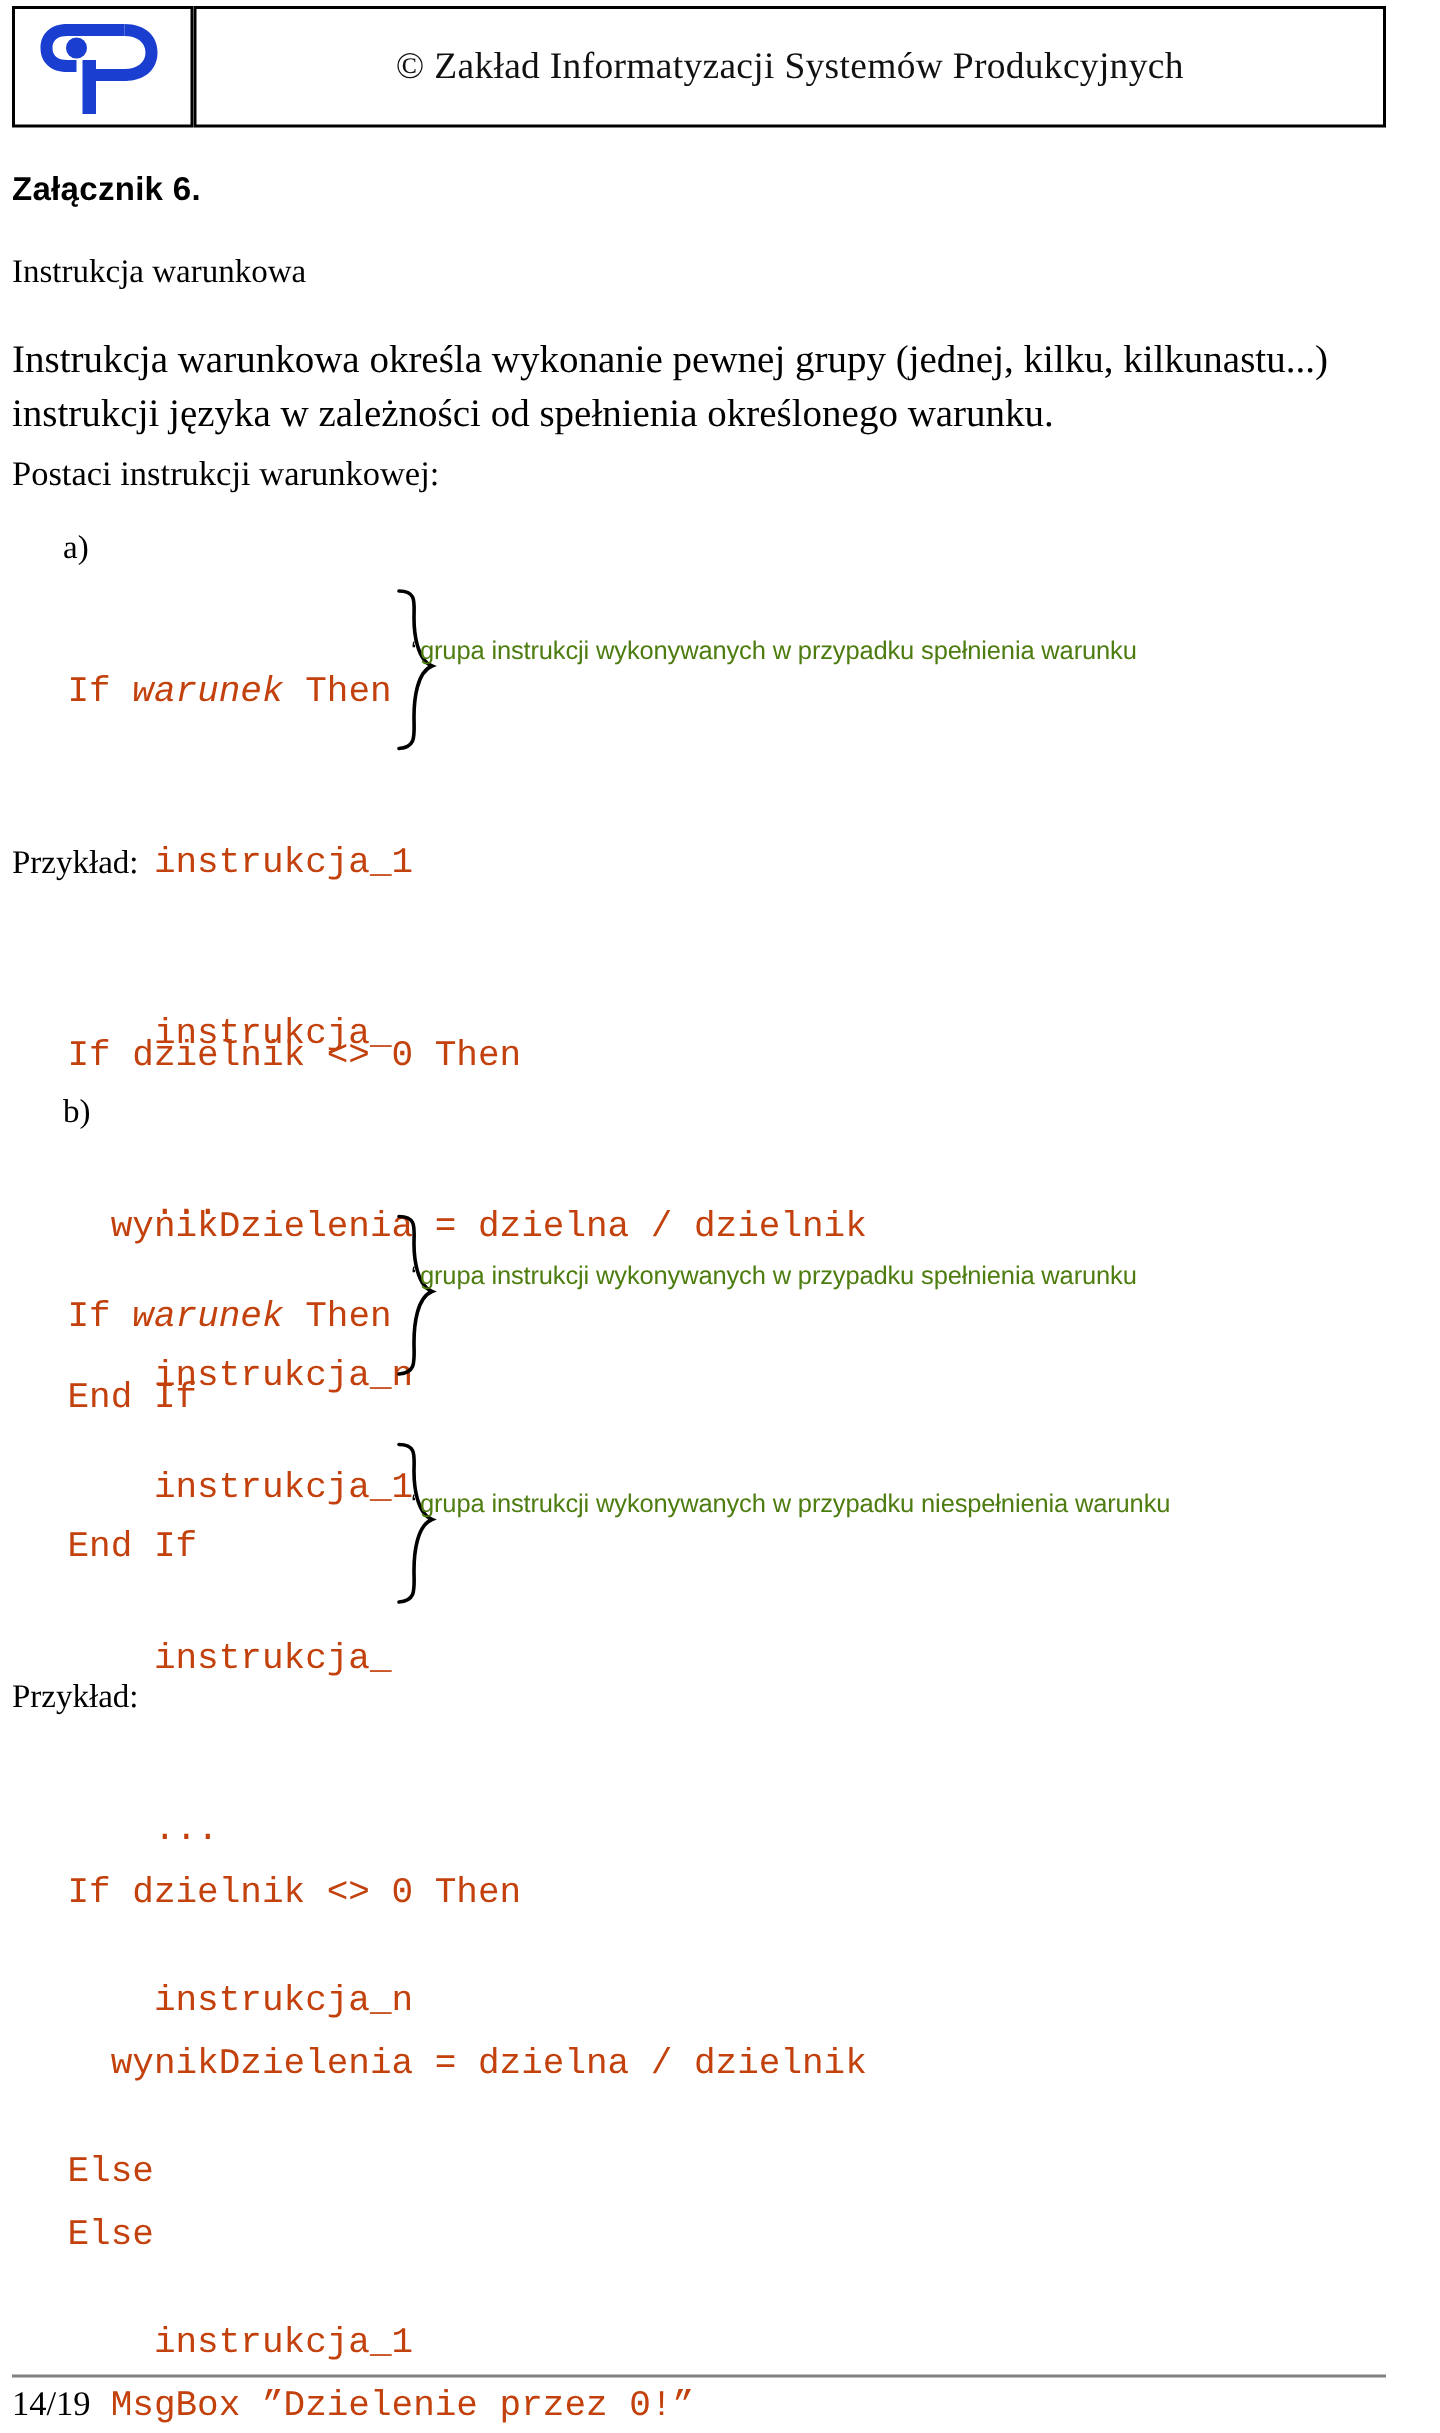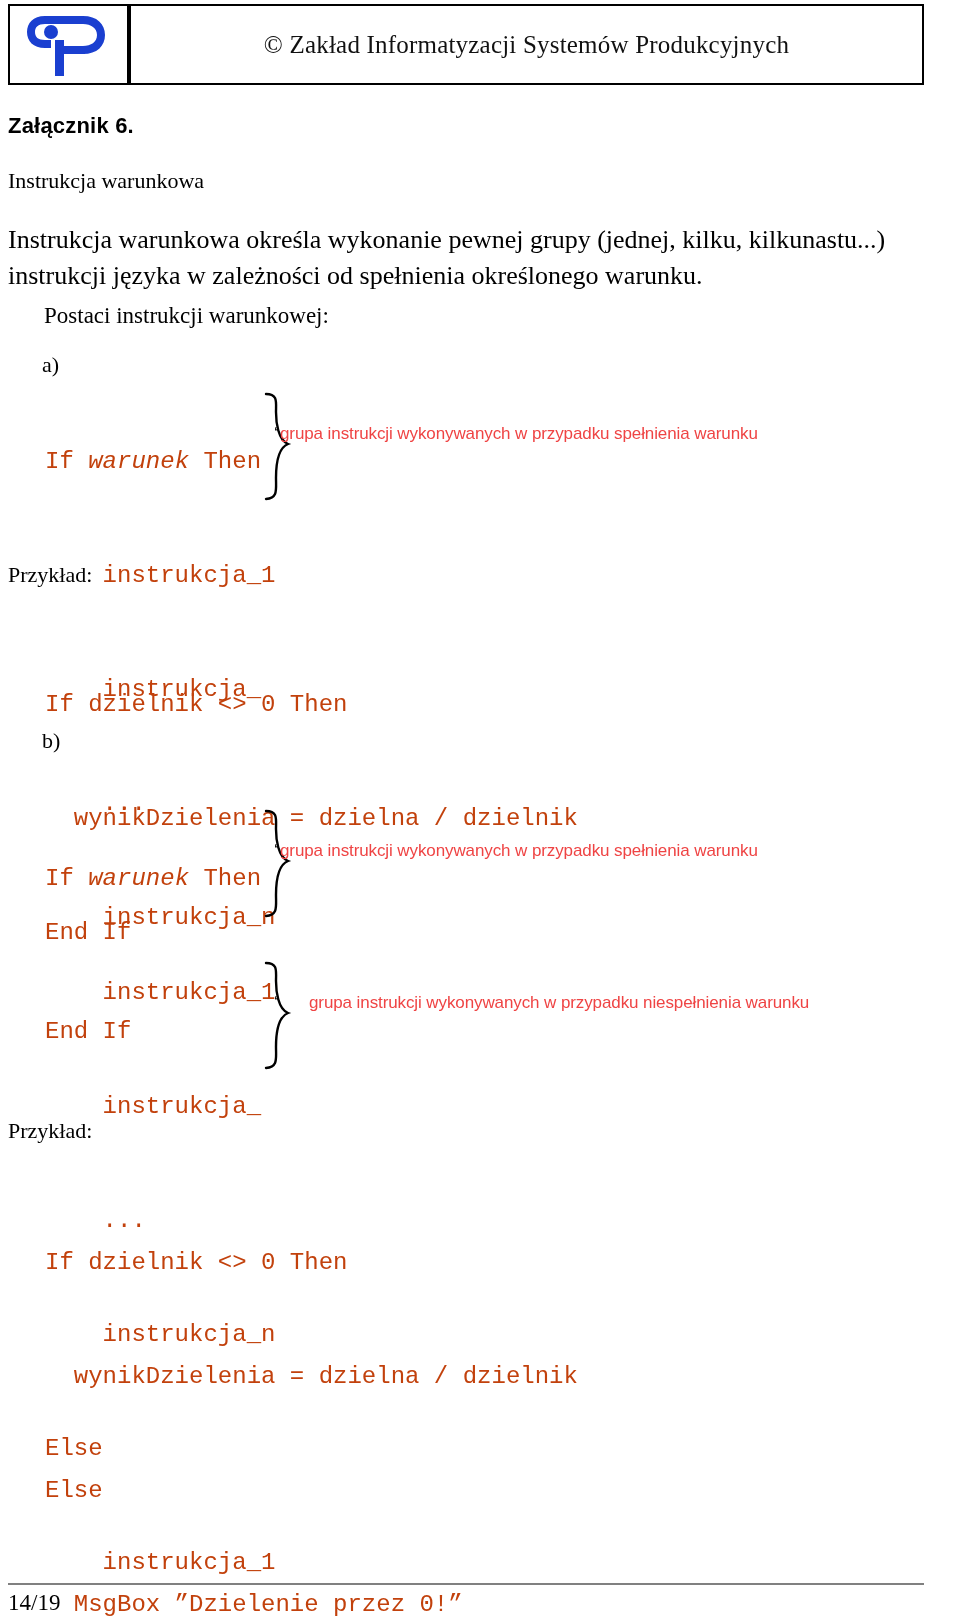--- a/index.html
+++ b/index.html
@@ -78,21 +78,20 @@
     width: 930px;
     font-family: "Liberation Serif", serif;
     font-size: 26px;
     line-height: 36px;
   }
   #forms-label {
     left: 8px;
     top: 303px;
     font-family: "Liberation Serif", serif;
     font-size: 23px;
-    margin-left: 36px;
   }
 
   .list-marker {
     font-family: "Liberation Serif", serif;
     font-size: 22px;
     left: 42px;
   }
 
   .example-label {
     left: 8px;
@@ -113,21 +112,21 @@
   .code-ital { font-style: italic; }
 
   
   .brace-group { position: absolute; }
   .brace-svg { display: block; }
   .annotation {
     position: absolute;
     font-family: "Liberation Sans", sans-serif;
     font-size: 17px;
     font-weight: normal;
-    color: #ef4444;
+    color: #4d7c0f;
     white-space: nowrap;
     letter-spacing: -0.1px;
   }
   .annotation-tick {
     position: absolute;
     font-family: "Liberation Sans", sans-serif;
     font-size: 17px;
   }
 
   
@@ -228,21 +227,21 @@
 </div>
 <div class="annotation-tick" style="left:274px; top:841px;">‘</div>
 <div class="annotation" style="left:280px; top:841px;">grupa instrukcji wykonywanych w przypadku spełnienia warunku</div>
 
 <div class="brace-group" style="left:262px; top:961px;">
   <svg class="brace-svg" width="32" height="110" viewBox="0 0 32 110">
     <path d="M4 2 C16 2 14 10 14 20 C14 30 16 48 26 52 C16 56 14 74 14 86 C14 98 16 106 4 107" fill="none" stroke="#000000" stroke-width="2.4" stroke-linecap="round"></path>
   </svg>
 </div>
 <div class="annotation-tick" style="left:274px; top:993px;">‘</div>
-<div class="annotation" style="left:280px; top:993px;padding-left:29px;">grupa instrukcji wykonywanych w przypadku niespełnienia warunku</div>
+<div class="annotation" style="left:280px; top:993px;">grupa instrukcji wykonywanych w przypadku niespełnienia warunku</div>
 
 <div class="abs example-label" style="top:1118px;">Przykład:</div>
 
 <div class="abs code-block" style="left:45px; top:1168px;">
   <div class="code-line">If dzielnik &lt;&gt; 0 Then</div>
   <div class="code-line">  wynikDzielenia = dzielna / dzielnik</div>
   <div class="code-line">Else</div>
   <div class="code-line">  MsgBox ”Dzielenie przez 0!”</div>
   
 </div>

